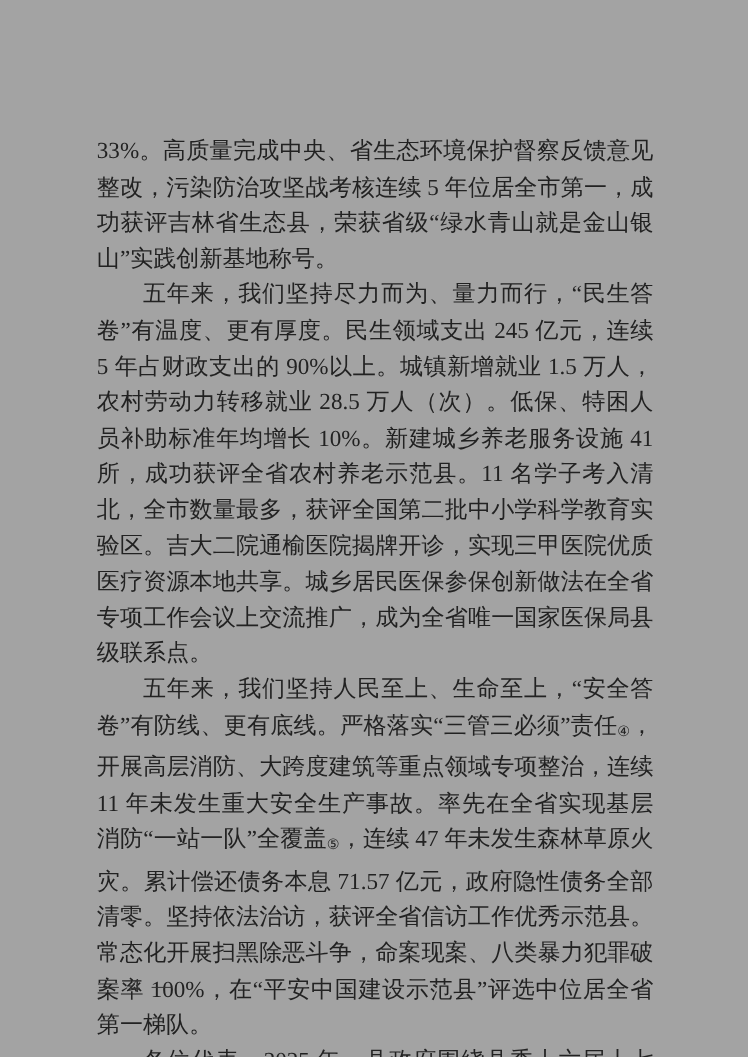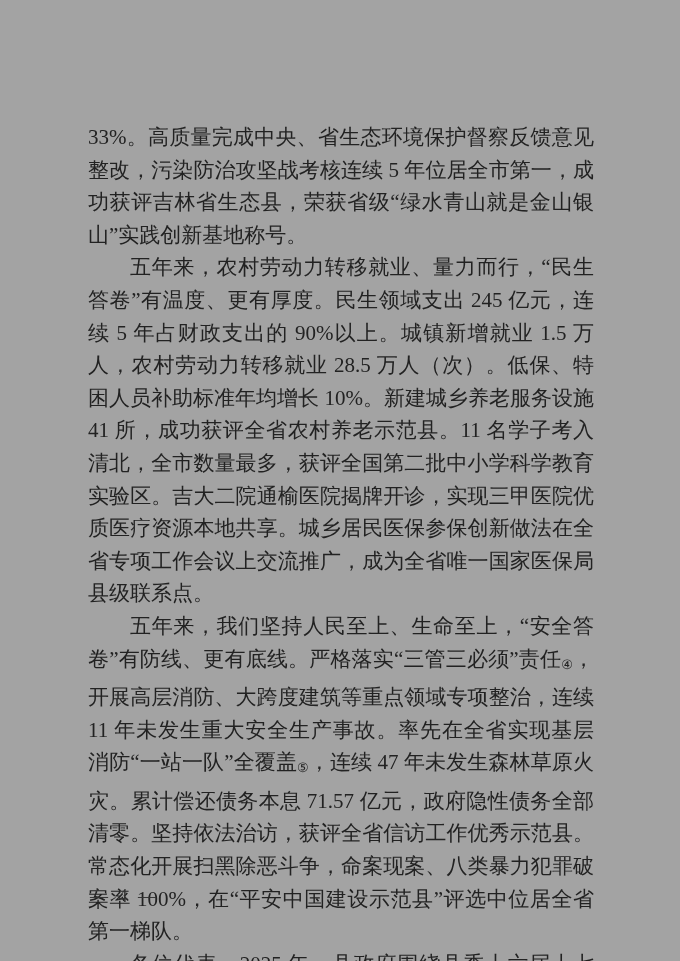--- a/index.html
+++ b/index.html
@@ -53,18 +53,18 @@
     color: #333333;
     letter-spacing: 3px;
   }
 </style>
 </head>
 <body>
 
 <div class="page">
   <div class="content" id="paragraphs">
       <p class="para"><span class="seg-body">33%。高质量完成中央、省生态环境保护督察反馈意见整改，污染防治攻坚战考核连续 5 年位居全市第一，成功获评吉林省生态县，荣获省级“绿水青山就是金山银山”实践创新基地称号。</span></p>
-      <p class="para indent"><span class="seg-lead">五年来，农村劳动力转移就业、量力而行，“民生答卷”有温度、更有厚度。</span><span class="seg-body">民生领域支出 245 亿元，连续 5 年占财政支出的 90%以上。城镇新增就业 1.5 万人，农村劳动力转移就业 28.5 万人（次）。低保、特困人员补助标准年均增长 10%。新建城乡养老服务设施 41 所，成功获评全省农村养老示范县。11 名学子考入清北，全市数量最多，获评全国第二批中小学科学教育实验区。吉大二院通榆医院揭牌开诊，实现三甲医院优质医疗资源本地共享。城乡居民医保参保创新做法在全省专项工作会议上交流推广，成为全省唯一国家医保局县级联系点。</span></p>
+      <p class="para indent"><span class="seg-lead">五年来，我们坚持尽力而为、量力而行，“民生答卷”有温度、更有厚度。</span><span class="seg-body">民生领域支出 245 亿元，连续 5 年占财政支出的 90%以上。城镇新增就业 1.5 万人，农村劳动力转移就业 28.5 万人（次）。低保、特困人员补助标准年均增长 10%。新建城乡养老服务设施 41 所，成功获评全省农村养老示范县。11 名学子考入清北，全市数量最多，获评全国第二批中小学科学教育实验区。吉大二院通榆医院揭牌开诊，实现三甲医院优质医疗资源本地共享。城乡居民医保参保创新做法在全省专项工作会议上交流推广，成为全省唯一国家医保局县级联系点。</span></p>
       <p class="para indent"><span class="seg-lead">五年来，我们坚持人民至上、生命至上，“安全答卷”有防线、更有底线。</span><span class="seg-body">严格落实“三管三必须”责任</span><span class="seg-footnote">④</span><span class="seg-body">，开展高层消防、大跨度建筑等重点领域专项整治，连续 11 年未发生重大安全生产事故。率先在全省实现基层消防“一站一队”全覆盖</span><span class="seg-footnote">⑤</span><span class="seg-body">，连续 47 年未发生森林草原火灾。累计偿还债务本息 71.57 亿元，政府隐性债务全部清零。坚持依法治访，获评全省信访工作优秀示范县。常态化开展扫黑除恶斗争，命案现案、八类暴力犯罪破案率 100%，在“平安中国建设示范县”评选中位居全省第一梯队。</span></p>
       <p class="para indent"><span class="seg-body">各位代表，2025 年，县政府围绕县委十六届十七次全会确定的目标任务，精准发力、狠抓落实，各项工作取得扎实成效。</span></p>
     </div>
   <div class="page-number">— 4 —</div>
 </div>
 
 </body></html>

